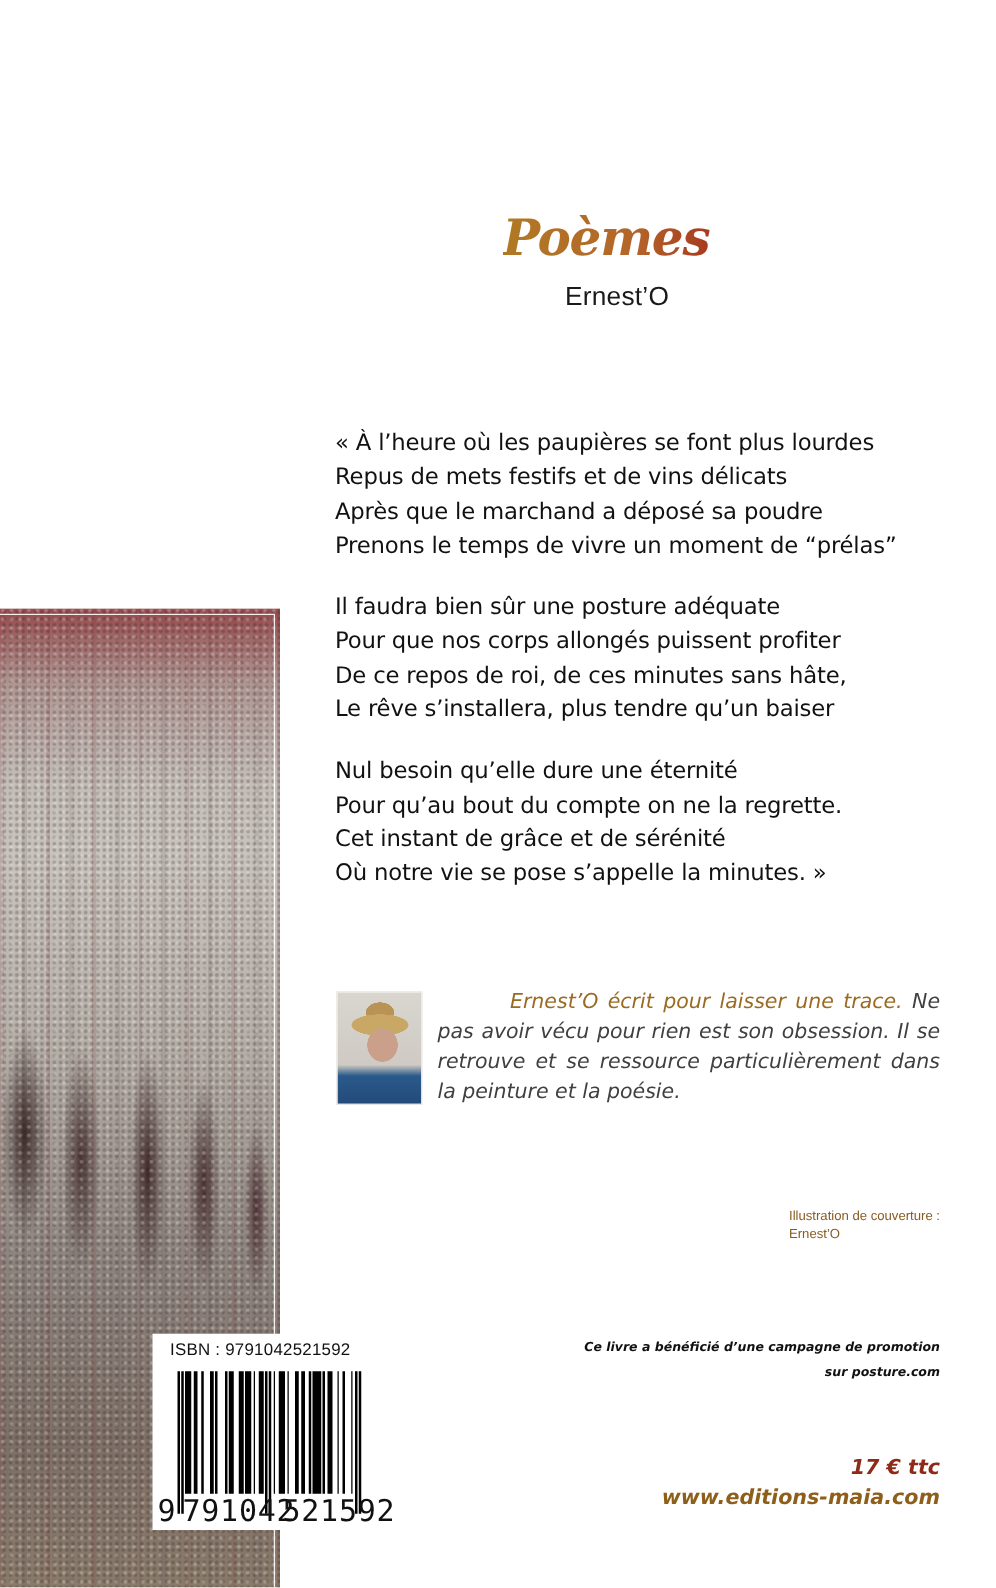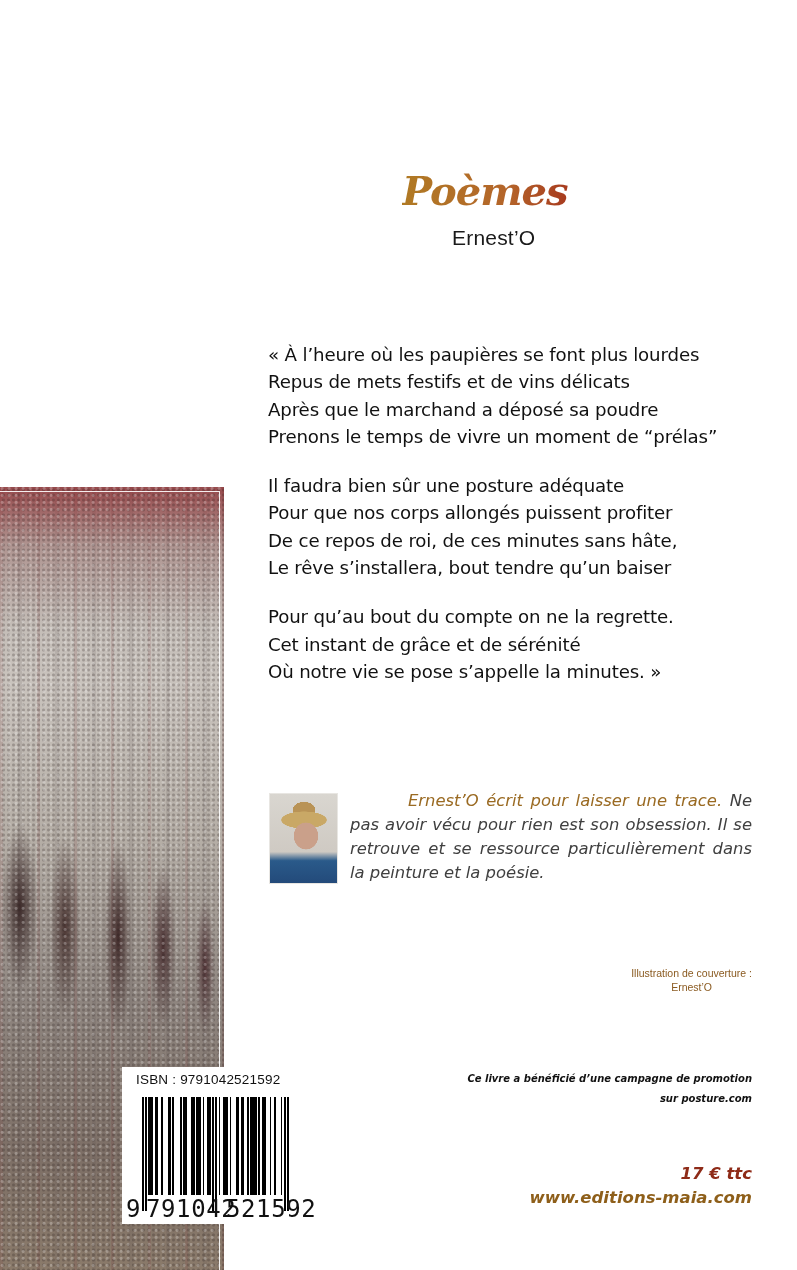--- a/index.html
+++ b/index.html
@@ -65,21 +65,21 @@
   }
   .bio {
     position:absolute; left:350px; top:789px; width:402px;
     font-family:"DejaVu Sans", sans-serif; font-style:italic; font-size:16.4px;
     line-height:24px; color:#9a6a22; text-align:justify; text-indent:58px;
   }
   .bio .accent { color:#404040; }
 
   
   .credit {
-    position:absolute; right:45px; top:966px; text-align:center;
+    position:absolute; right:45px; top:966px; text-align:left;
     font-family:"Liberation Sans", sans-serif; font-size:10.5px; line-height:14px; color:#8a5a20;
   }
 
   
   .promo {
     position:absolute; right:45px; top:1069px; text-align:right;
     font-family:"DejaVu Sans", sans-serif; font-style:italic; font-weight:bold;
     font-size:10px; line-height:20px; color:#111;
   }
 
@@ -127,23 +127,24 @@
   <div class="stanza">
     <span class="poem-line">« À l’heure où les paupières se font plus lourdes</span>
     <span class="poem-line">Repus de mets festifs et de vins délicats</span>
     <span class="poem-line">Après que le marchand a déposé sa poudre</span>
     <span class="poem-line">Prenons le temps de vivre un moment de “prélas”</span>
   </div>
   <div class="stanza">
     <span class="poem-line">Il faudra bien sûr une posture adéquate</span>
     <span class="poem-line">Pour que nos corps allongés puissent profiter</span>
     <span class="poem-line">De ce repos de roi, de ces minutes sans hâte,</span>
-    <span class="poem-line">Le rêve s’installera, bout tendre qu’un baiser</span>
+    <span class="poem-line">Le rêve s’installera, plus tendre qu’un baiser</span>
   </div>
   <div class="stanza">
+    <span class="poem-line">Nul besoin qu’elle dure une éternité</span>
     <span class="poem-line">Pour qu’au bout du compte on ne la regrette.</span>
     <span class="poem-line">Cet instant de grâce et de sérénité</span>
     <span class="poem-line">Où notre vie se pose s’appelle la minutes. »</span>
   </div>
 </div>
 
 <div class="painting">
   <div class="painting-frame"></div>
 </div>
 

